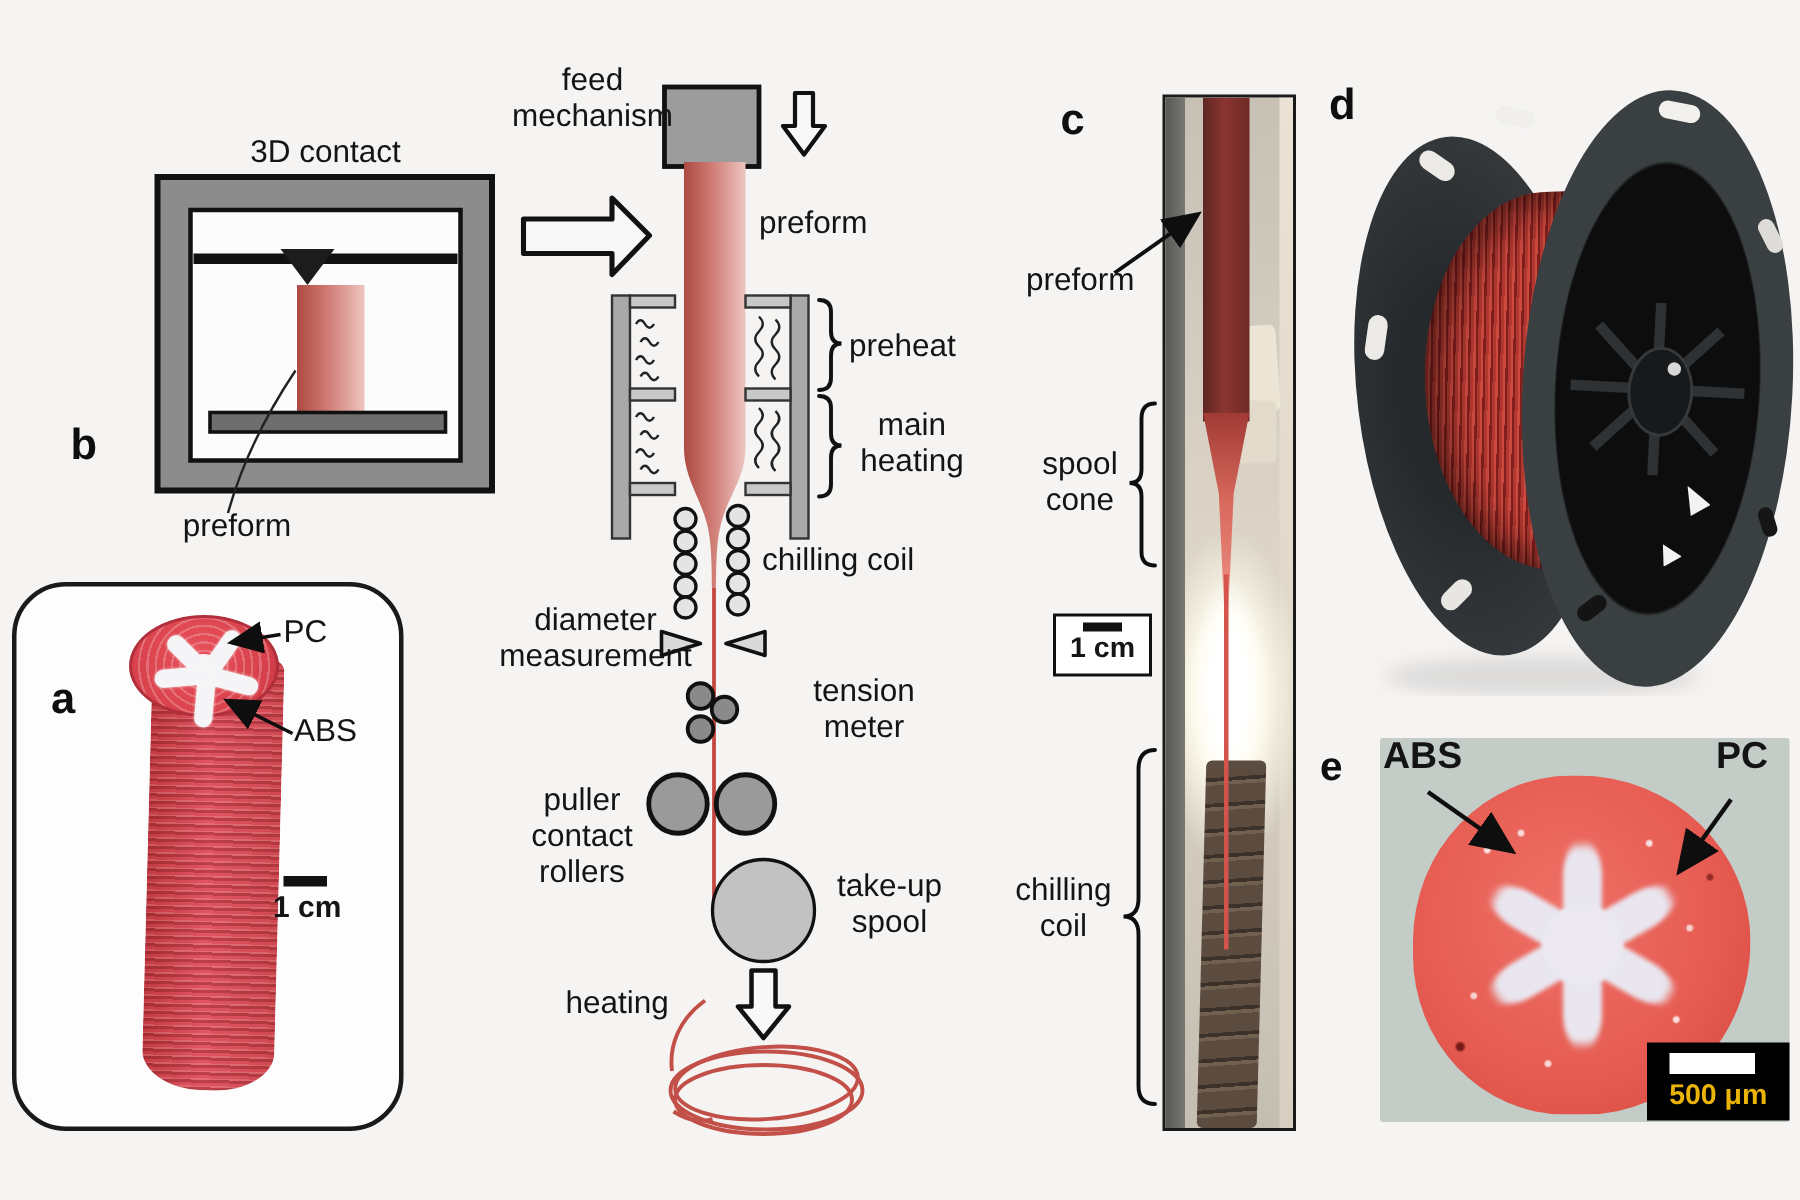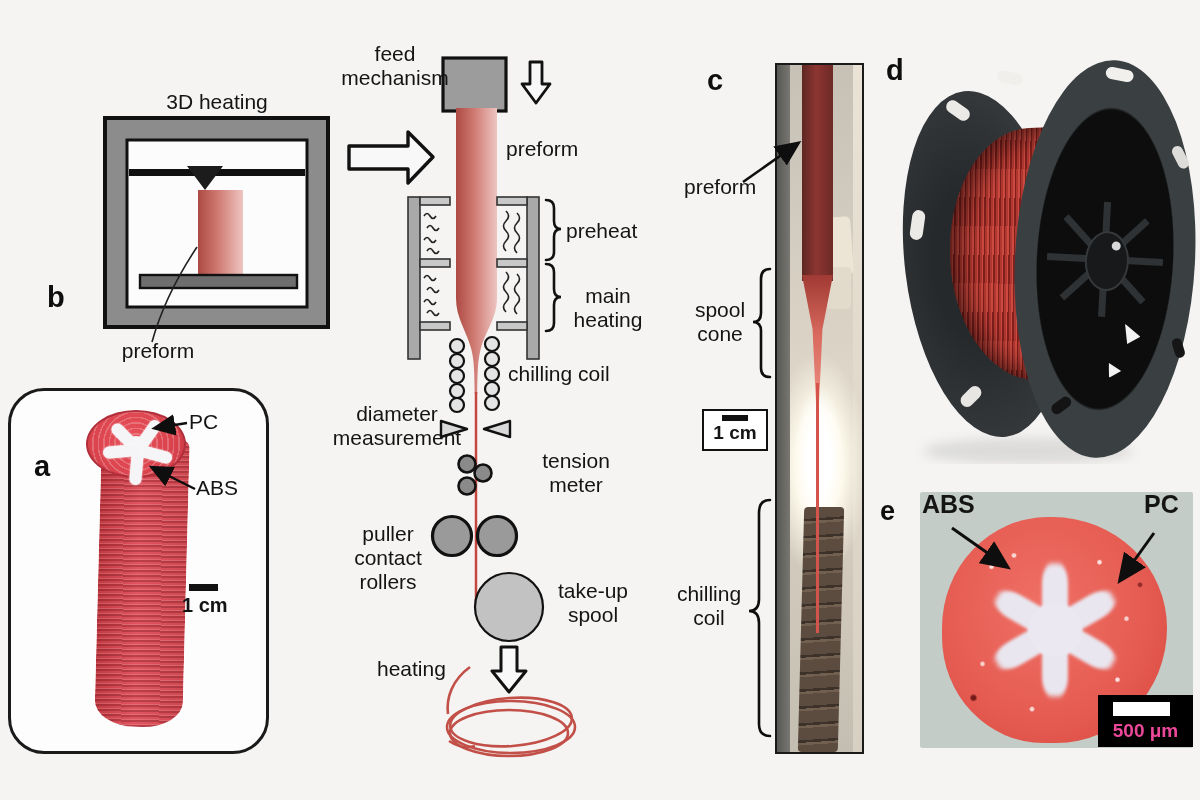--- a/index.html
+++ b/index.html
@@ -69,21 +69,21 @@
             border-radius:10px;background:#e9e6ef;filter:blur(1.5px);}
   .eStarCore{position:absolute;left:50%;top:50%;width:54px;height:54px;margin:-27px 0 0 -27px;
              border-radius:50%;background:#ebe8f1;filter:blur(1px);}
   .scaleBoxC{position:absolute;left:702px;top:409px;width:62px;height:38px;background:#ffffff;
              border:2.5px solid #111;z-index:9;}
   .scaleBoxC .bar{position:absolute;left:18px;top:4px;width:26px;height:6px;background:#111;}
   .scaleBoxC .txt{position:absolute;left:0;top:11px;width:100%;text-align:center;font-weight:bold;font-size:19px;}
   .scaleBoxE{position:absolute;left:1098px;top:695px;width:95px;height:52px;background:#000;z-index:9;}
   .scaleBoxE .bar{position:absolute;left:15px;top:7px;width:57px;height:14px;background:#fff;}
   .scaleBoxE .txt{position:absolute;left:0;top:25px;width:100%;text-align:center;font-weight:bold;
-                  font-size:19px;color:#ec4899;}
+                  font-size:19px;color:#eab308;}
   
   .panelD{left:893px;top:52px;width:307px;height:412px;z-index:1;}
   .spoolShadow{position:absolute;left:30px;top:386px;width:210px;height:26px;border-radius:50%;
                background:rgba(0,0,0,.10);filter:blur(6px);}
   .flangeL{position:absolute;left:12px;top:38px;width:160px;height:348px;border-radius:50%;
            transform:rotate(-7deg);
            background:radial-gradient(ellipse at 42% 50%, #26292b 30%, #34383a 72%, #2a2d2f 100%);}
   .slot{position:absolute;border-radius:7px;z-index:2;}
   .filWind{position:absolute;left:57px;top:76px;width:168px;height:252px;z-index:3;transform:rotate(-2deg);
            border-radius:50% 25% 25% 50% / 50% 30% 30% 50%;
@@ -284,28 +284,28 @@
     <path d="M770,269 Q761,269 761,279 L761,313 Q761,322 753,322 Q761,322 761,331 L761,368 Q761,377 770,377" stroke-width="2.6" stroke-linecap="round"></path>
     <path d="M770,500 Q759,500 759,513 L759,599 Q759,611 749,611 Q759,611 759,623 L759,724 Q759,736 770,736" stroke-width="2.6" stroke-linecap="round"></path>
   </g>
 
   <g stroke="#0e0e0e" stroke-width="3">
     <line x1="952" y1="528" x2="1006" y2="566" marker-end="url(#ah)"></line>
     <line x1="1154" y1="533" x2="1121" y2="579" marker-end="url(#ah)"></line>
   </g>
 </svg>
 
-<div class="lbl ctr" style="left:158px;top:90px;width:118px;">3D heating</div>
+<div class="lbl ctr" style="left:158px;top:90px;width:118px;">3D contact</div>
 <div class="letter" style="left:47px;top:281px;">b</div>
 <div class="lbl ctr" style="left:108px;top:339px;width:100px;">preform</div>
 
 <div class="lbl ctr" style="left:338px;top:42px;width:114px;">feed mechanism</div>
 <div class="lbl" style="left:506px;top:137px;">preform</div>
 <div class="lbl" style="left:566px;top:219px;">preheat</div>
-<div class="lbl ctr" style="left:564px;top:284px;width:88px;">main heating</div>
+<div class="lbl ctr" style="left:564px;top:272px;width:88px;">main heating</div>
 <div class="lbl nowrap" style="left:508px;top:362px;">chilling coil</div>
 <div class="lbl ctr" style="left:289px;top:402px;width:136px;margin-left:40px;">diameter measurement</div>
 <div class="lbl ctr" style="left:503px;top:449px;width:82px;margin-left:32px;">tension meter</div>
 <div class="lbl ctr" style="left:348px;top:494px;width:80px;margin-top:28px;">puller contact rollers</div>
 <div class="lbl ctr" style="left:548px;top:579px;width:90px;">take-up spool</div>
 <div class="lbl" style="left:377px;top:657px;">heating</div>
 
 <div class="letter" style="left:34px;top:450px;">a</div>
 <div class="lbl" style="left:189px;top:410px;">PC</div>
 <div class="lbl" style="left:196px;top:476px;">ABS</div>

